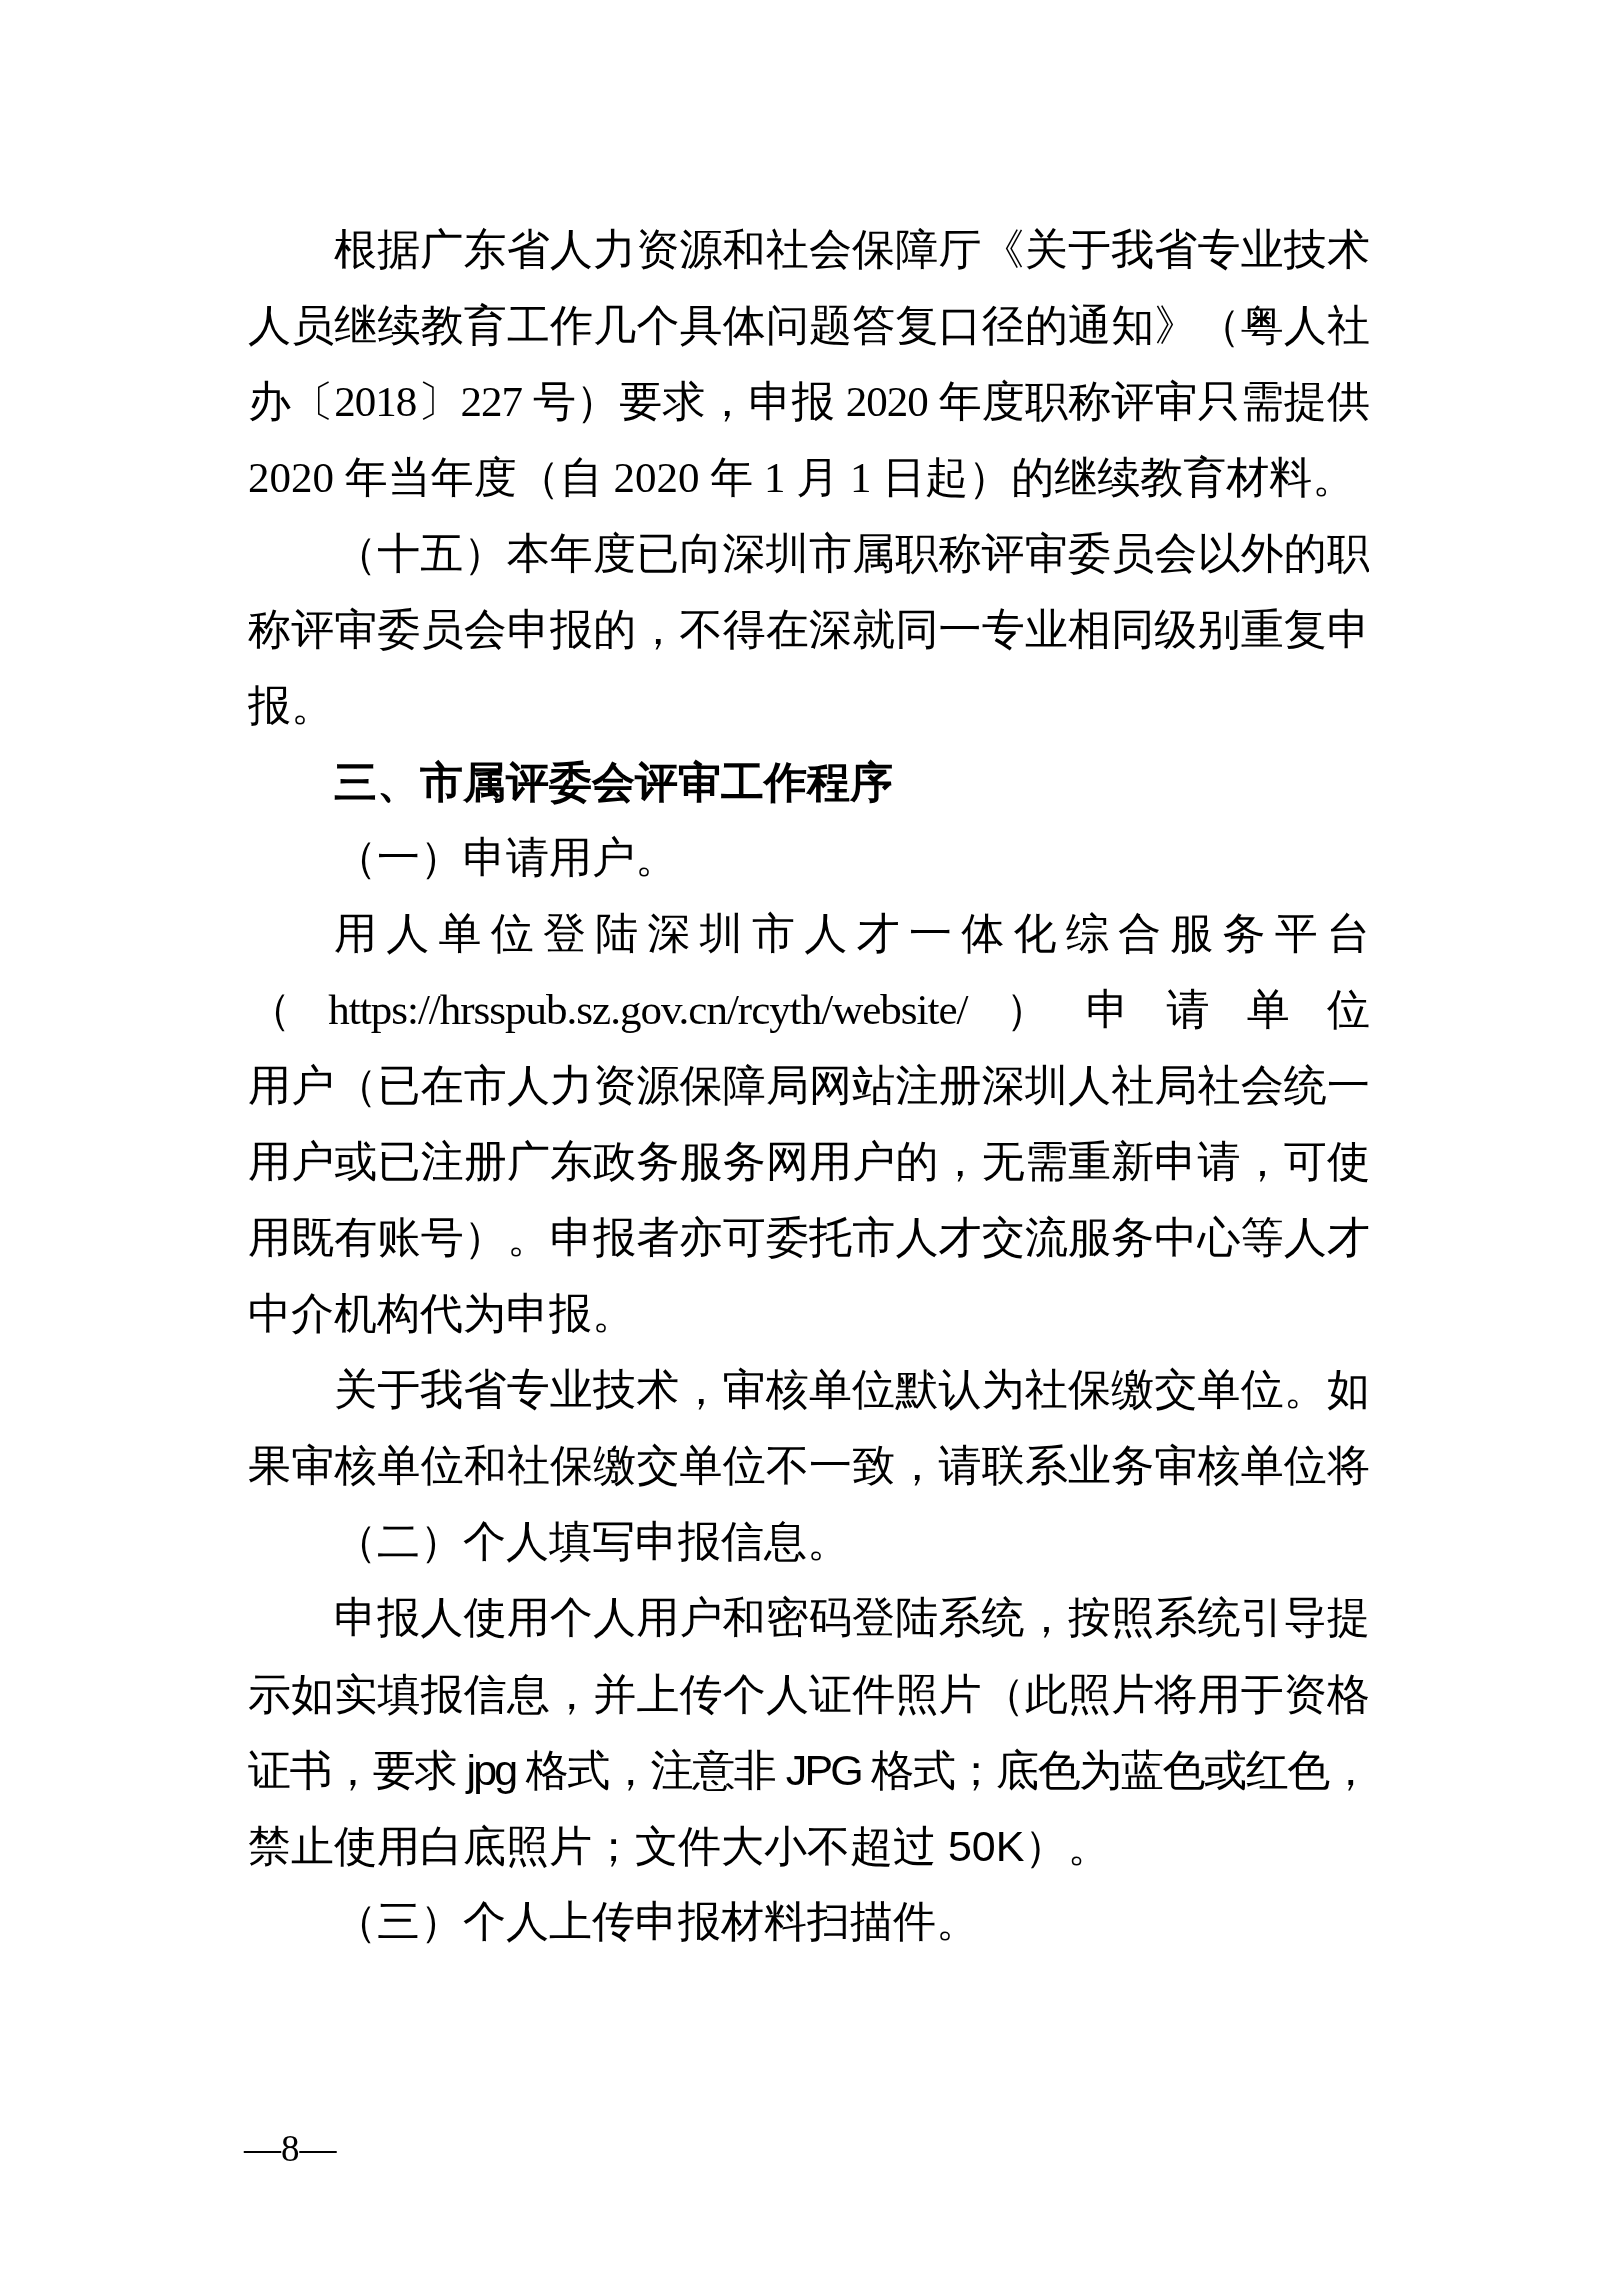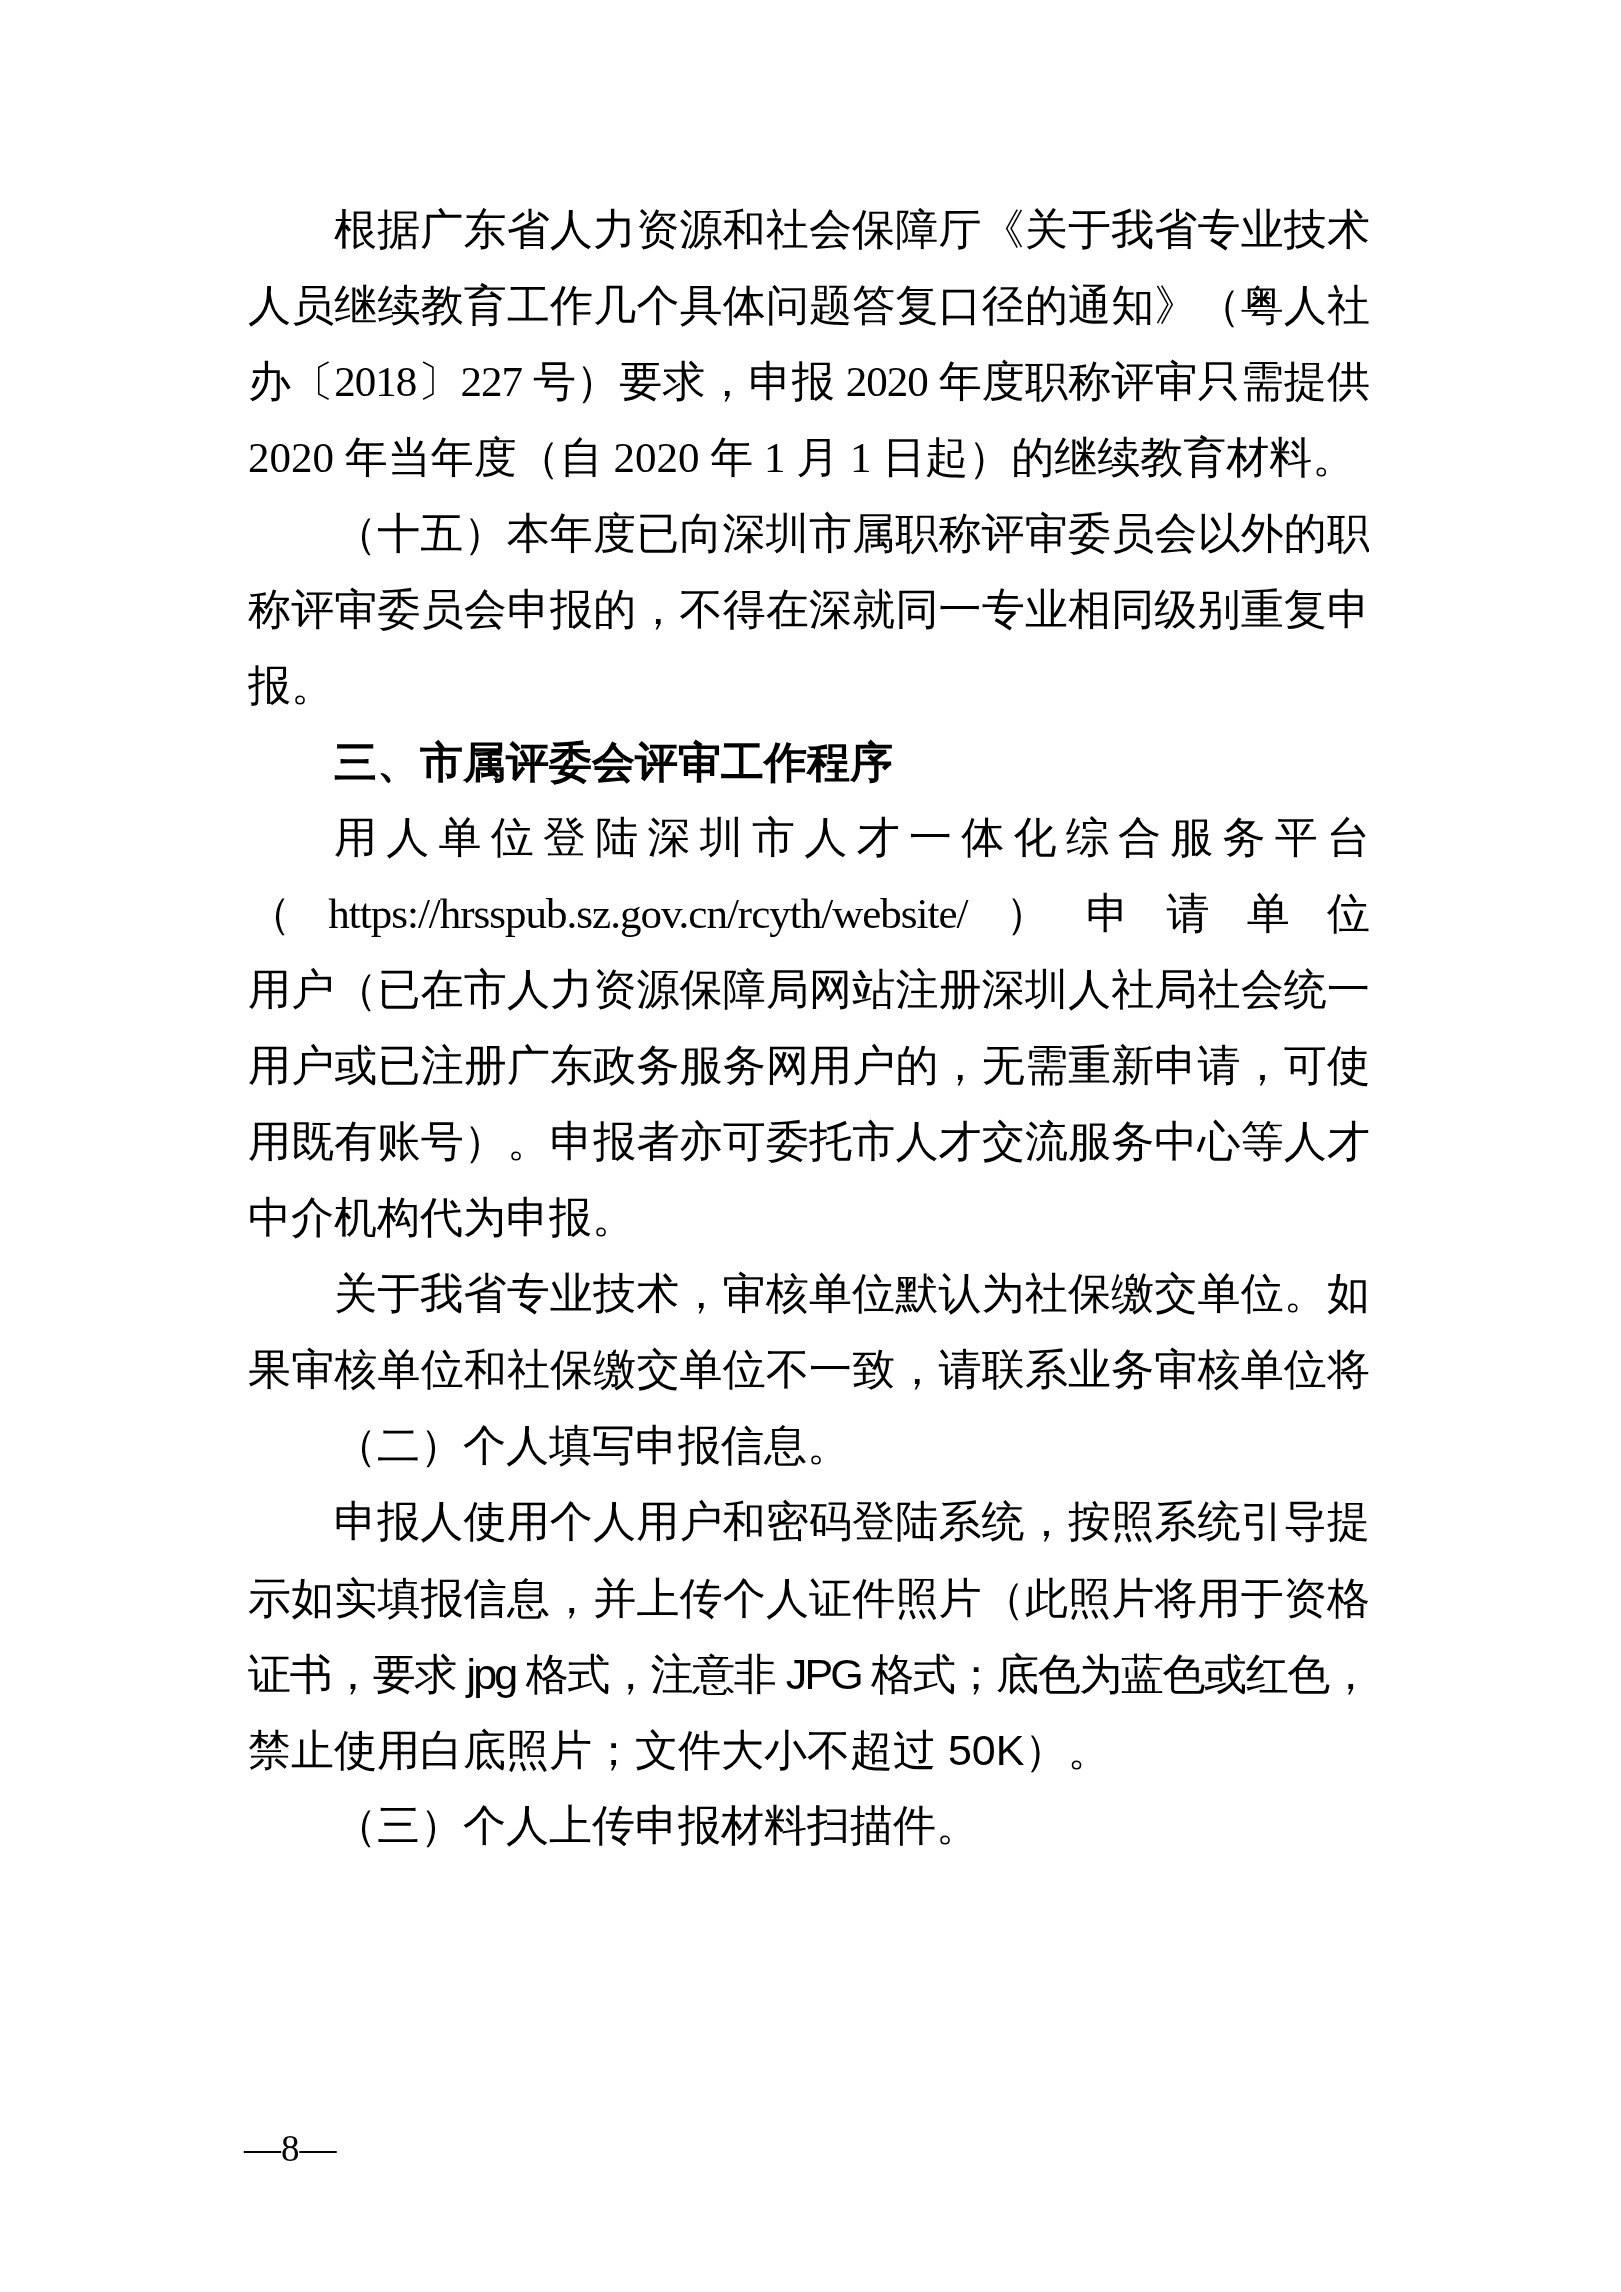--- a/index.html
+++ b/index.html
@@ -8,21 +8,21 @@
     width: 1621px;
     height: 2293px;
     background: #ffffff;
     color: #000000;
     font-family: "Liberation Serif", "DejaVu Serif", serif;
     overflow: hidden;
   }
   .doc {
     position: absolute;
     left: 248px;
-    top: 192px;
+    top: 212px;
     width: 1121px;
   }
   .line {
     height: 76px;
     line-height: 76px;
     font-size: 43px;
     overflow: hidden;
     white-space: nowrap;
   }
   
@@ -63,20 +63,21 @@
     <div class="line i j">根据广东省人力资源和社会保障厅《关于我省专业技术</div>
     <div class="line j">人员继续教育工作几个具体问题答复口径的通知》（粤人社</div>
     <div class="line j">办〔2018〕227 号）要求，申报 2020 年度职称评审只需提供</div>
     <div class="line">2020 年当年度（自 2020 年 1 月 1 日起）的继续教育材料。</div>
     <div class="line i j">（十五）本年度已向深圳市属职称评审委员会以外的职</div>
     <div class="line j">称评审委员会申报的，不得在深就同一专业相同级别重复申</div>
     <div class="line">报。</div>
 
     <div class="line h">三、市属评委会评审工作程序</div>
 
+    <div class="line i">（一）申请用户。</div>
     <div class="line i j">用人单位登陆深圳市人才一体化综合服务平台</div>
     <div class="line j">（https://hrsspub.sz.gov.cn/rcyth/website/）申请单位</div>
     <div class="line j">用户（已在市人力资源保障局网站注册深圳人社局社会统一</div>
     <div class="line j">用户或已注册广东政务服务网用户的，无需重新申请，可使</div>
     <div class="line j">用既有账号）。申报者亦可委托市人才交流服务中心等人才</div>
     <div class="line">中介机构代为申报。</div>
     <div class="line i j">关于我省专业技术，审核单位默认为社保缴交单位。如</div>
     <div class="line j">果审核单位和社保缴交单位不一致，请联系业务审核单位将</div>
 
     <div class="line i">（二）个人填写申报信息。</div>

